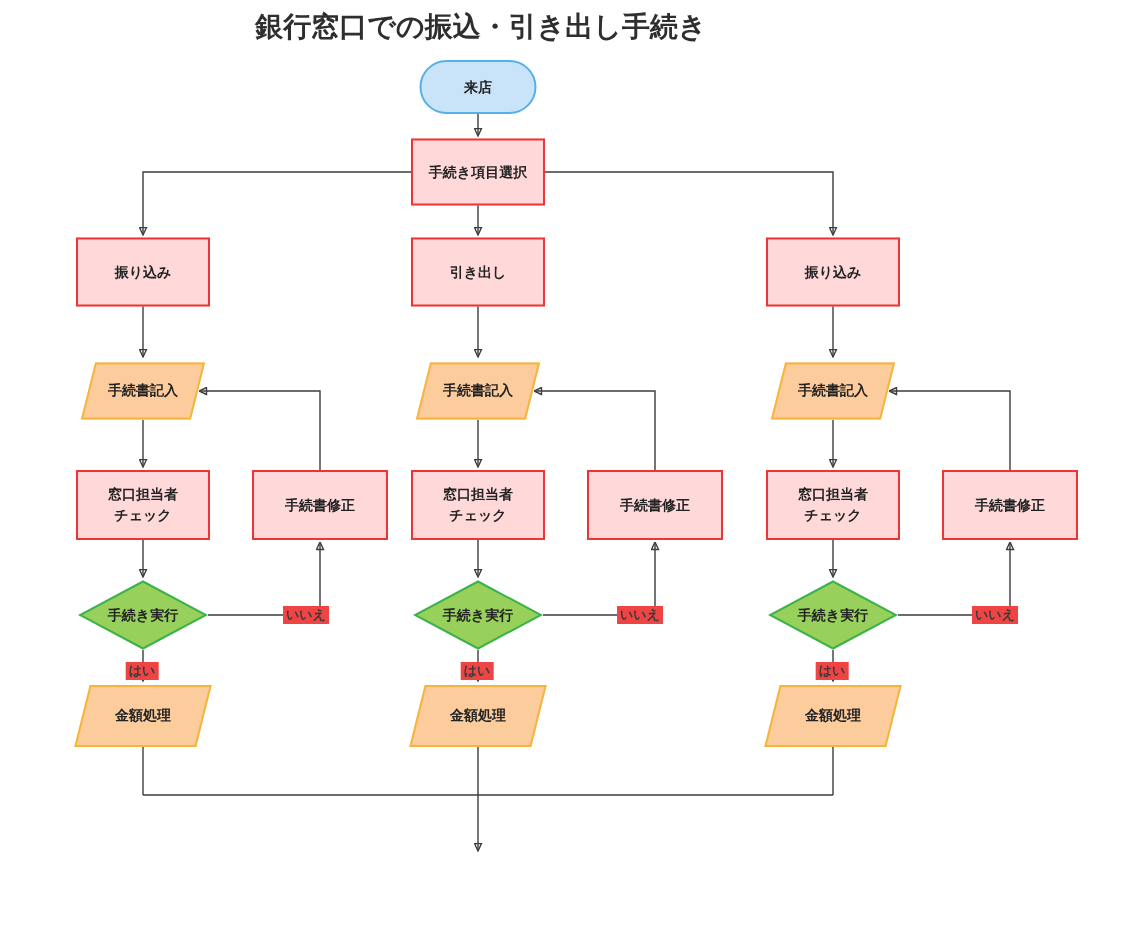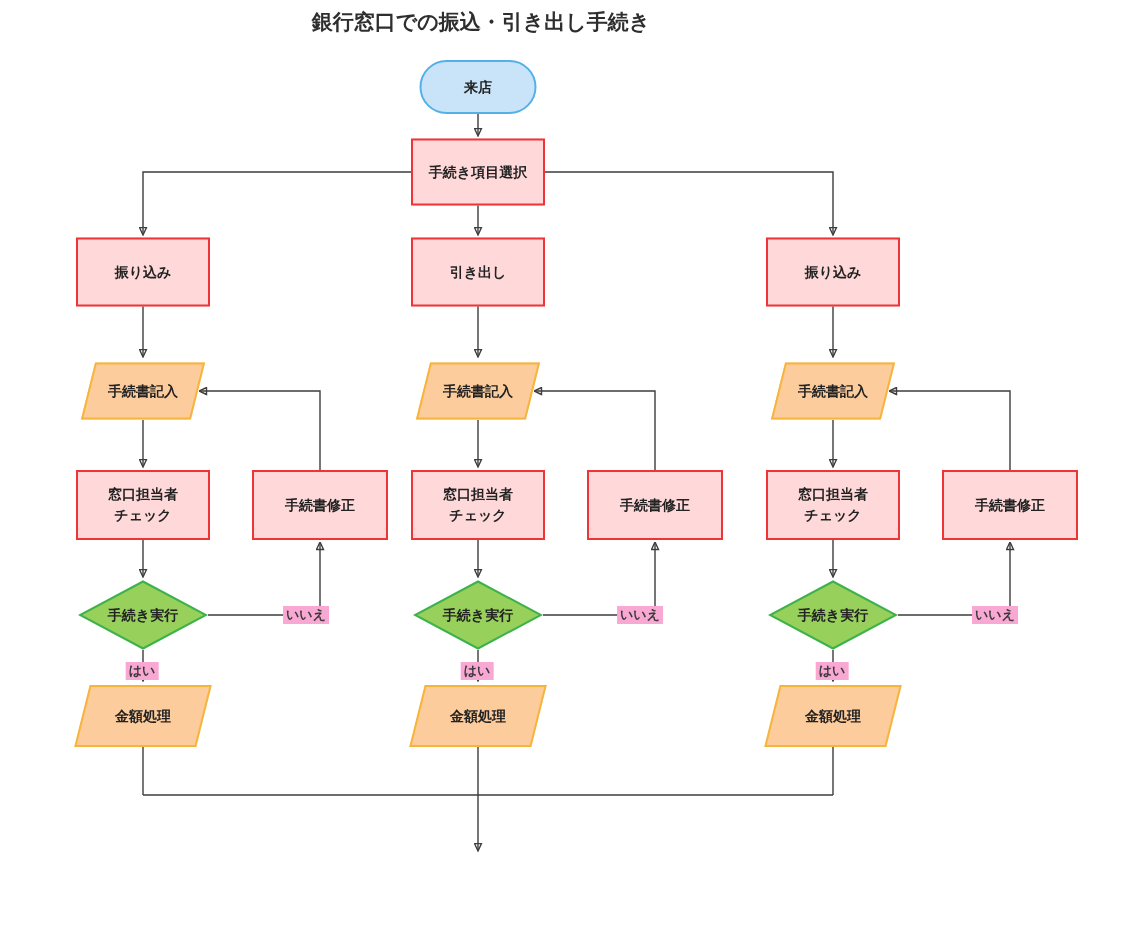--- a/index.html
+++ b/index.html
@@ -2,43 +2,43 @@
 <html><head>
 <meta charset="utf-8">
 <style>
   html,body { margin:0; padding:0; background:#ffffff; }
   .canvas {
     position:relative; width:1122px; height:926px; background:#ffffff; overflow:hidden;
     font-family:"Liberation Sans","DejaVu Sans",sans-serif;
   }
   .title {
     position:absolute; left:481px; top:8px; transform:translateX(-50%);
-    margin:0; font-size:21px; font-weight:bold; color:#2e2e2e; white-space:nowrap;
+    margin:0; font-size:28px; font-weight:bold; color:#2e2e2e; white-space:nowrap;
   }
   .edges { position:absolute; left:0; top:0; width:1122px; height:926px; }
   .edges path { fill:none; stroke:#3d3d3d; stroke-width:1.4; }
   .node {
     position:absolute; transform:translate(-50%,-50%);
     display:flex; align-items:center; justify-content:center; text-align:center;
     font-size:14px; font-weight:bold; color:#222222;
   }
   .node .label { position:relative; z-index:2; white-space:pre-line; line-height:1.5; }
   .rect-node { background:#ffd9da; border:2px solid #ee3434; }
   .terminal  { background:#c9e4f9; border:2px solid #56b0e8; border-radius:28px; }
-  .para { background:none; border:none; }
+  .para { background:none; border:none;font-family:Liberation Mono, monospace; }
   .para .para-bg {
     position:absolute; left:0; top:0; right:0; bottom:0; z-index:1;
     background:#fdcc9d; border:2px solid #f6b53a; transform:skewX(-14deg);
   }
   .diamond { background:none; border:none; }
   .diamond svg { position:absolute; left:0; top:0; z-index:1; }
   .diamond polygon { fill:#98d05c; stroke:#3db24a; stroke-width:2; }
   .edge-label {
     position:absolute; transform:translate(-50%,-50%); z-index:3;
-    background:#f9a8d4; padding:0 3px; font-size:13px; font-weight:bold; color:#3a3a3a;
+    background:#ef4444; padding:0 3px; font-size:13px; font-weight:bold; color:#3a3a3a;
     white-space:nowrap;
   }
 </style>
 </head>
 <body>
 
 <div class="canvas">
 
   <svg class="edges">
     <defs>

